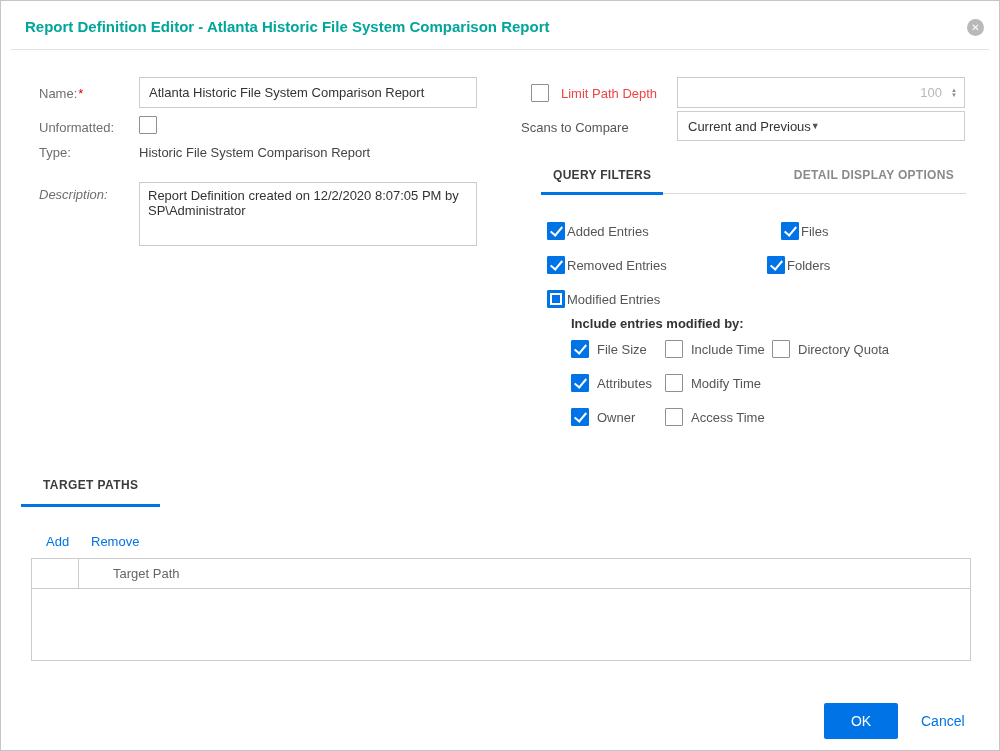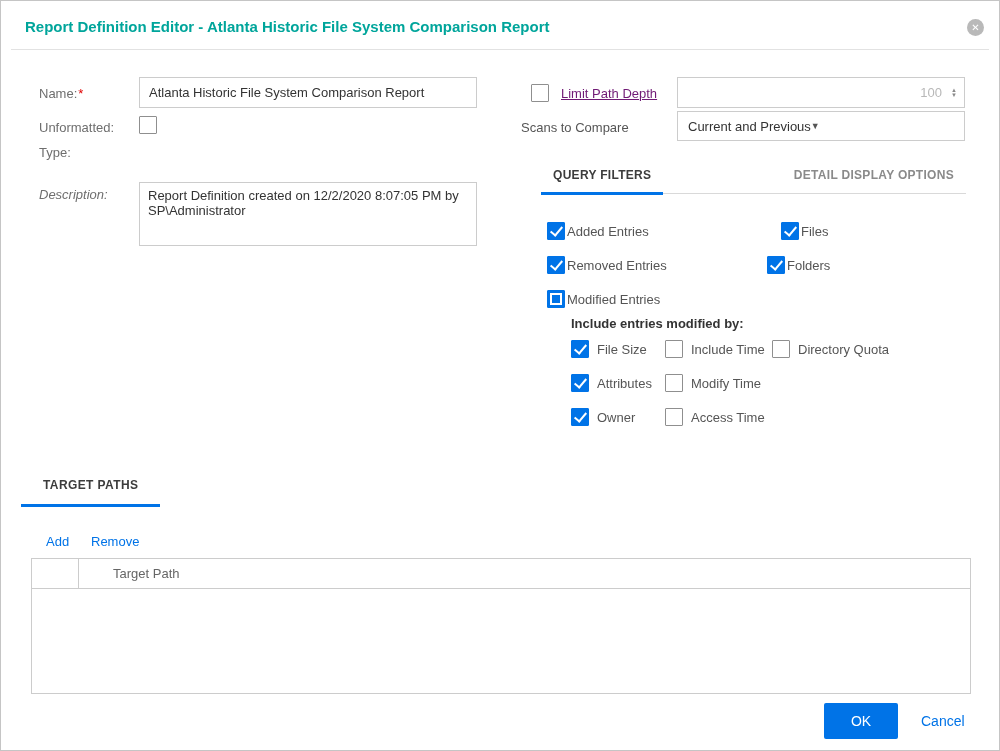--- a/index.html
+++ b/index.html
@@ -78,21 +78,21 @@
 
   .include-label { position:absolute; left:570px; top:315px; font-size:13px; font-weight:bold; color:#333; }
 
   
   .tp-tab {
     position:absolute; left:20px; top:470px; padding:7px 22px 12px; border-bottom:3px solid #0073e7;
     font-size:12px; font-weight:bold; color:#3c3c3c; letter-spacing:0.4px; cursor:pointer;
   }
   .link { position:absolute; font-size:13px; color:#0073e7; cursor:pointer; }
   .tp-table {
-    position:absolute; left:30px; top:557px; width:940px; height:136px; box-sizing:border-box;
+    position:absolute; left:30px; top:557px; width:940px; height:103px; box-sizing:border-box;
     border:1px solid #ccc; background:#fff;
   }
   .tp-header { display:flex; height:29px; border-bottom:1px solid #ccc; align-items:stretch; }
   .tp-col-check { width:46px; border-right:1px solid #ccc; flex:none; }
   .tp-col-path { display:flex; align-items:center; padding-left:34px; font-size:13px; color:#666; }
   .tp-body { height:97px; }
 
   .ok-btn {
     position:absolute; left:823px; top:702px; width:74px; height:36px; background:#0073e7;
     color:#fff; border:none; border-radius:2px; font-family:inherit; font-size:14px; cursor:pointer;
@@ -110,26 +110,27 @@
 
   <div class="lbl-left" style="left:38px; top:85px;">
     <span>Name:</span><span class="req">*</span>
   </div>
   <input class="text-input" value="Atlanta Historic File System Comparison Report" style="">
 
   <div class="lbl-left" style="left:38px; top:119px;">Unformatted:</div>
   <div class="cb cb-abs" style="left:138px; top:115px;"></div>
 
   <div class="lbl-left" style="left:38px; top:144px;">Type:</div>
+  <div class="static-value" style="left:138px; top:144px;">Historic File System Comparison Report</div>
 
   <div class="lbl-left" style="left:38px; top:186px;font-style:italic;">Description:</div>
   <textarea class="textarea" style="">Report Definition created on 12/2/2020 8:07:05 PM by SP\Administrator</textarea>
 
   <div class="cb cb-abs" style="left:530px; top:83px;"></div>
-  <div class="static-value" style="left:560px; top:85px; color:#701a75;text-decoration:underline;">Limit Path Depth</div>
+  <div class="static-value" style="left:560px; top:85px; color:#ef4444;">Limit Path Depth</div>
 
   <div class="spinner">
     <span class="spinner-value">100</span>
     <span class="spinner-arrows">
       <span>▲</span>
       <span>▼</span>
     </span>
   </div>
 
   <div class="static-value" style="left:520px; top:119px; color:#555;">Scans to Compare</div>

